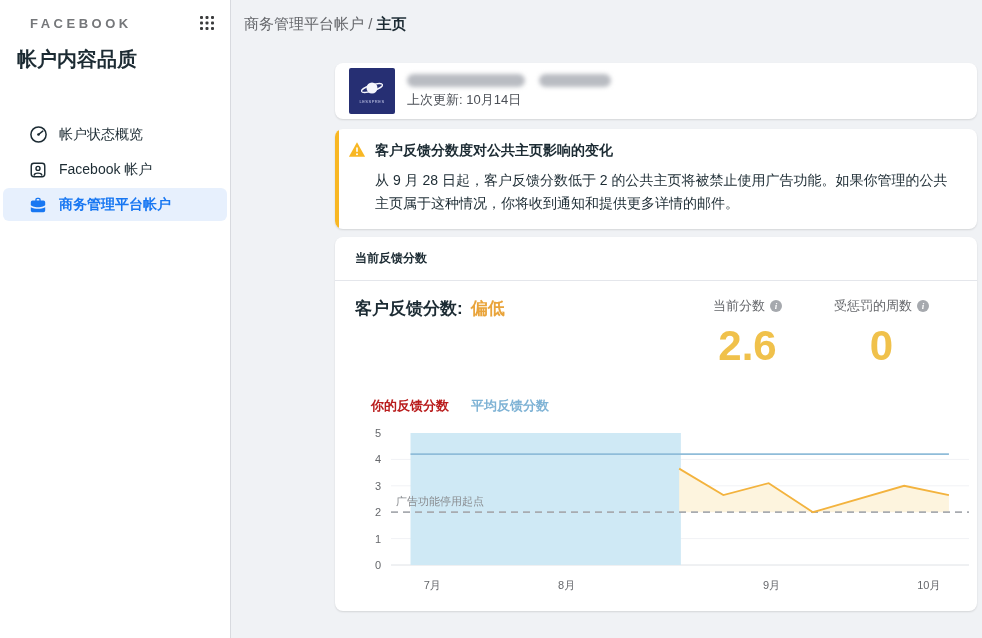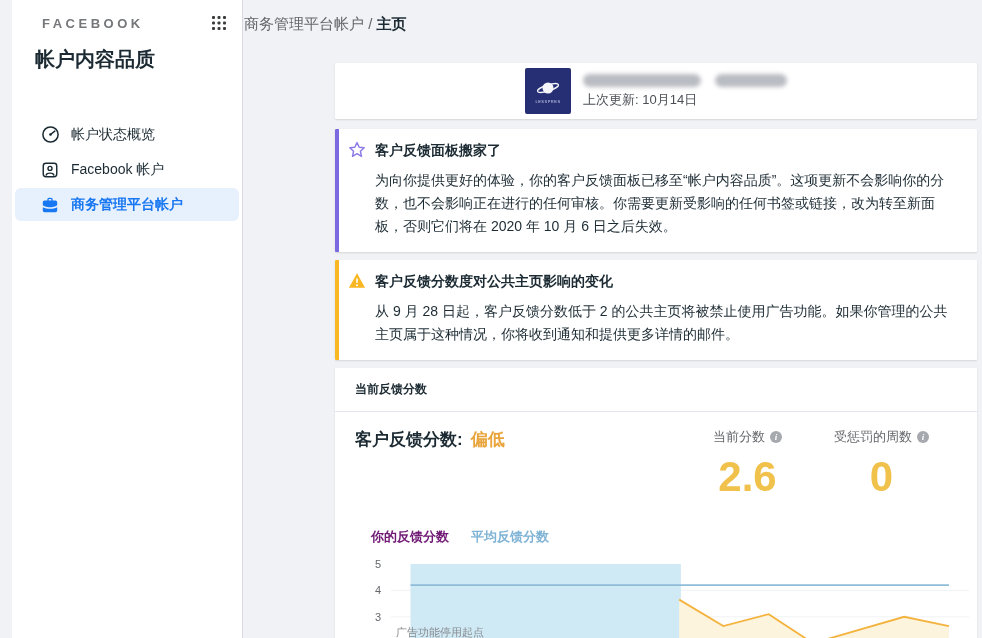--- a/index.html
+++ b/index.html
@@ -3,42 +3,42 @@
 <meta charset="utf-8">
 <style>
   * { margin:0; padding:0; box-sizing:border-box; }
   html,body { width:982px; height:638px; overflow:hidden; }
   body {
     font-family:"Liberation Sans","DejaVu Sans",sans-serif;
     background:#f0f2f5; color:#1c2b33; position:relative;
   }
   
   .sidebar {
-    position:absolute; left:12px; top:0; width:231px; height:638px;
+    position:absolute; left:0; top:0; width:231px; height:638px;
     background:#fff; border-right:1px solid #d8dadf; padding:10px 0 0 0;
   }
   .sidebar-head { display:flex; align-items:center; justify-content:space-between; padding:2px 12px 0 30px; }
   .brand { font-size:13px; font-weight:bold; letter-spacing:3.5px; color:#75777a; }
   .apps-btn { width:22px; height:22px; display:flex; align-items:center; justify-content:center; cursor:pointer; }
-  .sidebar-title { font-size:20px; font-weight:bold; color:#1c2b33; padding:12px 12px 0 23px; }
+  .sidebar-title { font-size:20px; font-weight:bold; color:#1c2b33; padding:12px 12px 0 17px; }
   .nav { margin-top:45px;text-align:right; }
   .nav-item {
     display:flex; align-items:center; gap:11px; height:33px; margin:2px 3px;
     padding-left:25px; border-radius:6px; font-size:14px; color:#1c2b33; cursor:pointer;
   }
   .nav-item.selected { background:#e7f0fd; color:#1877f2; font-weight:bold; }
   .nav-icon { width:20px; height:20px; flex:0 0 20px; display:flex; align-items:center; justify-content:center; }
   
   .main { position:absolute; left:227px; top:0; right:0; height:638px; }
   .breadcrumb { padding:15px 0 0 17px; font-size:15px; color:#65676b; }
   .breadcrumb .current { color:#1c2b33; font-weight:bold; }
   .content { margin:29px 5px 0 108px; }
   .card {
-    background:#fff; border-radius:1px; box-shadow:0 1px 2px rgba(0,0,0,.12);
-    margin-bottom:8px; position:relative; overflow:hidden;justify-content:center;
+    background:#fff; border-radius:8px; box-shadow:0 1px 2px rgba(0,0,0,.12);
+    margin-bottom:8px; position:relative; overflow:hidden;
   }
   
   .account-card { height:56px; display:flex; align-items:center; padding:0 14px; gap:12px; margin-bottom:10px; }
   .avatar {
     width:46px; height:46px; background:#262f73; border-radius:2px; flex:0 0 46px;
     display:flex; flex-direction:column; align-items:center; justify-content:center; gap:1px;
   }
   .avatar .logo-text { color:#cfd3f0; font-size:4px; letter-spacing:.5px; }
   .acct-lines { display:flex; flex-direction:column; gap:4px; }
   .blur-row { display:flex; gap:14px; }
@@ -146,30 +146,20 @@
       </div>
       <div class="acct-lines">
         <div class="blur-row">
           <span class="blur-blob" style="width:118px"></span>
           <span class="blur-blob" style="width:72px"></span>
         </div>
         <div class="last-update">上次更新: 10月14日</div>
       </div>
     </div>
 
-    <div class="card notice">
-      <div class="accent-bar" style="background:#7a6ae0"></div>
-      <span class="n-icon">
-        <svg width="18" height="18" viewBox="0 0 20 20" fill="none" stroke="#8c7ae6" stroke-width="1.6" stroke-linejoin="round">
-          <path d="M10 1.8 L12.4 7 L18 7.6 L13.8 11.4 L15 17 L10 14.1 L5 17 L6.2 11.4 L2 7.6 L7.6 7 Z"></path>
-        </svg>
-      </span>
-      <div class="n-title">客户反馈面板搬家了</div>
-      <div class="n-body">为向你提供更好的体验，你的客户反馈面板已移至“帐户内容品质”。这项更新不会影响你的分数，也不会影响正在进行的任何审核。你需要更新受影响的任何书签或链接，改为转至新面板，否则它们将在 2020 年 10 月 6 日之后失效。</div>
-    </div>
 
     <div class="card notice">
       <div class="accent-bar" style="background:#f8b723"></div>
       <span class="n-icon">
         <svg width="18" height="18" viewBox="0 0 20 20">
           <path fill="#f8b723" d="M10 1.5 L19 17.5 H1 Z"></path>
           <rect x="9.1" y="7" width="1.8" height="5.2" rx="0.9" fill="#fff"></rect>
           <circle cx="10" cy="14.6" r="1.1" fill="#fff"></circle>
         </svg>
       </span>
@@ -198,21 +188,21 @@
               <div class="stat-label">
                 <span>受惩罚的周数</span>
                 <span class="info-dot">i</span>
               </div>
               <div class="stat-value">0</div>
             </div>
           </div>
         </div>
 
         <div class="legend">
-          <span style="color:#701a75">你的反馈分数</span>
+          <span style="color:#b91c1c">你的反馈分数</span>
           <span style="color:#7fb3d5">平均反馈分数</span>
         </div>
 
         <div class="chart-wrap">
           <svg id="chart" width="612" height="178" viewBox="0 0 612 178">
               <line x1="26" y1="142" x2="604" y2="142" stroke="#dfe2e6" stroke-width="1"></line>
               <line x1="26" y1="115.6" x2="604" y2="115.6" stroke="#f1f2f5" stroke-width="1"></line>
               <line x1="26" y1="62.8" x2="604" y2="62.8" stroke="#f1f2f5" stroke-width="1"></line>
               <line x1="26" y1="36.4" x2="604" y2="36.4" stroke="#f1f2f5" stroke-width="1"></line>
               <rect x="45.516000000000005" y="10" width="270.354" height="132" fill="#cfe9f5"></rect>

